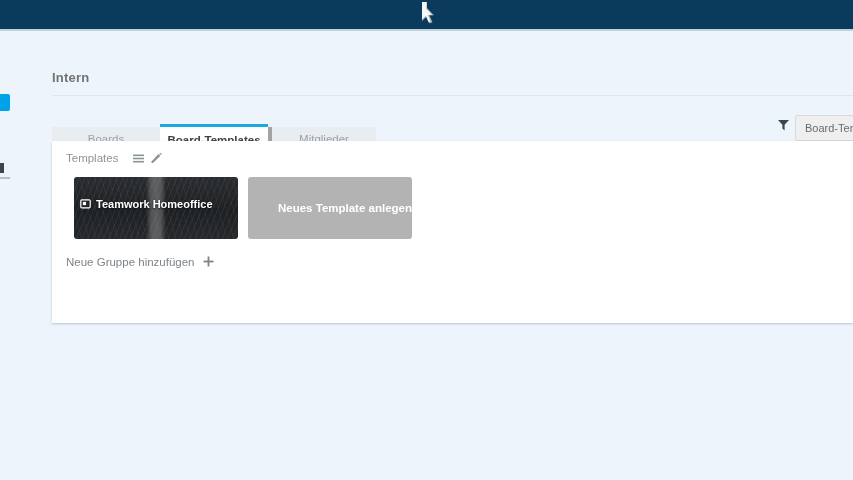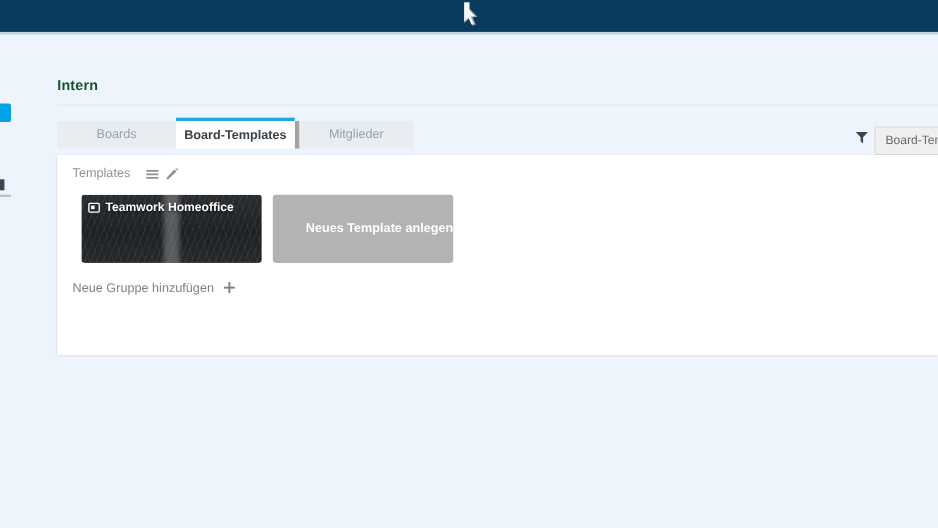--- a/index.html
+++ b/index.html
@@ -30,29 +30,29 @@
     background: #3c4450;
   }
   .side-line {
     position: absolute; left: 0; top: 177px; width: 10px; height: 2px;
     background: #bcc0c4;
   }
 
   
   .page-title {
     position: absolute; left: 52px; top: 70px;
-    font-size: 13px; font-weight: bold; color: #14532d; letter-spacing: .2px;
+    font-size: 13px; font-weight: bold; color: #737373; letter-spacing: .2px;
   }
   .header-divider {
     position: absolute; left: 52px; top: 95px; right: 0; height: 1px;
     background: #dde6ed;
   }
 
   
-  .tabbar { position: absolute; left: 52px; top: 110px; height: 25px; display: flex; }
+  .tabbar { position: absolute; left: 52px; top: 127px; height: 25px; display: flex; }
   .tab {
     width: 108px; height: 25px; line-height: 25px; text-align: center;
     background: #e8edf1; color: #9aa2aa; font-size: 11.5px; cursor: pointer;
     border-left: 4px solid #a3a3a3;
   }
   .tab:first-child { border-left: none; }
   .tab.active {
     position: relative; top: -3px; height: 28px; line-height: 26px;
     background: #ffffff; color: #3b4248; font-weight: bold;
     border-top: 3px solid #1ca7e0; border-left: none;
@@ -85,21 +85,21 @@
   }
   .card-template {
     left: 22px;
     background:
       linear-gradient(90deg, rgba(0,0,0,0) 44%, rgba(190,190,190,.30) 47%, rgba(140,140,140,.55) 50%, rgba(190,190,190,.30) 53%, rgba(0,0,0,0) 56%),
       repeating-linear-gradient(112deg, rgba(255,255,255,.06) 0 1px, rgba(0,0,0,0) 1px 5px),
       repeating-linear-gradient(75deg, rgba(255,255,255,.04) 0 1px, rgba(0,0,0,0) 1px 7px),
       linear-gradient(180deg, #2a2d30 0%, #1e2124 55%, #26292c 100%);
   }
   .card-title-row {
-    display: flex; align-items: center; padding: 6px 6px;
+    display: flex; align-items: center; padding: 21px 6px;
   }
   .board-icon { width: 11px; height: 11px; margin-right: 5px; flex: 0 0 auto; }
   .card-title {
     color: #ffffff; font-size: 11px; font-weight: bold;
     text-shadow: 0 1px 2px rgba(0,0,0,.8); white-space: nowrap;
   }
   .card-add {
     left: 196px; background: #b3b3b3;
     display: flex; align-items: center; justify-content: flex-end;
   }

